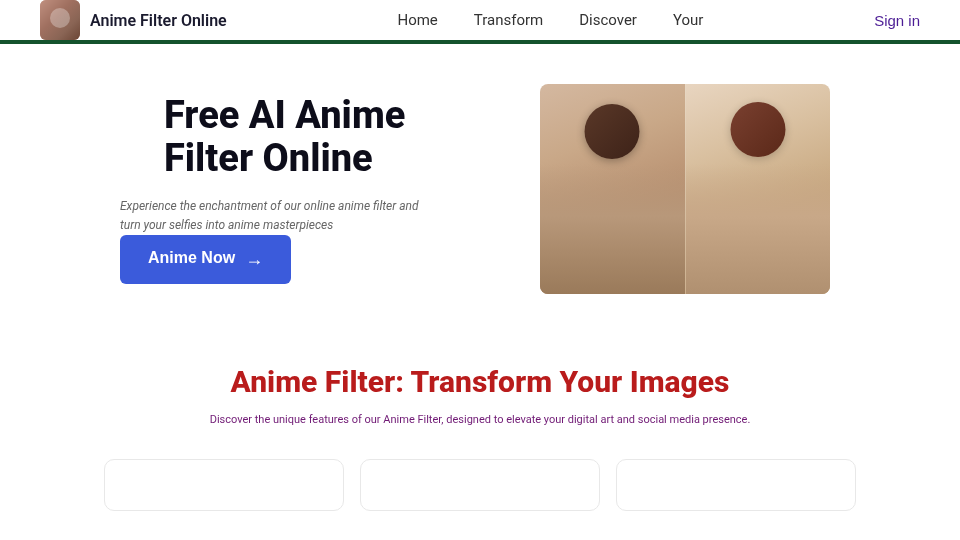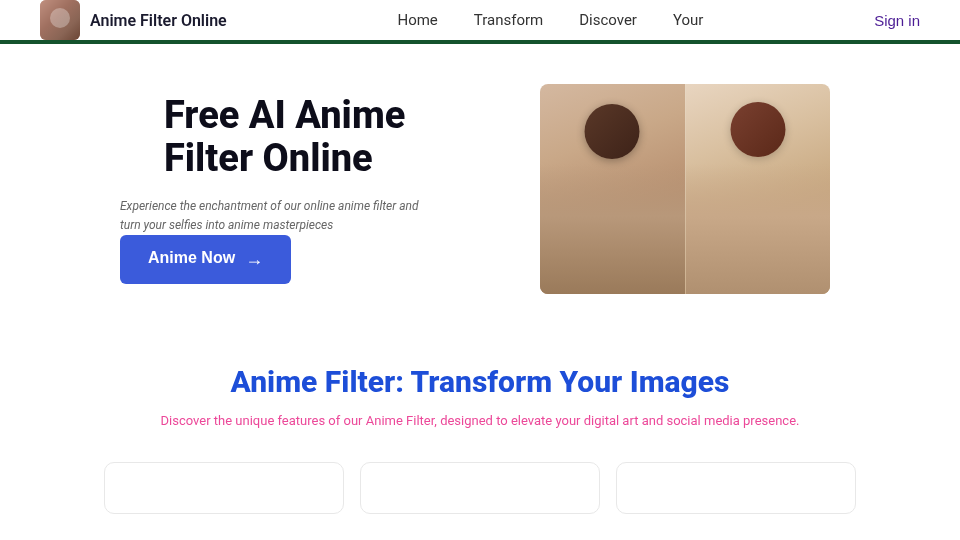--- a/index.html
+++ b/index.html
@@ -159,26 +159,26 @@
     }
 
     
     .features-section {
       padding: 40px 40px 20px;
       text-align: center;
     }
     .features-title {
       font-size: 30px;
       font-weight: 800;
-      color: #1d4ed8;
+      color: #b91c1c;
       margin-bottom: 12px;
     }
     .features-subtitle {
-      font-size: 13px;
-      color: #ec4899;
+      font-size: 11px;
+      color: #701a75;
       line-height: 1.6;
       margin-bottom: 30px;
     }
     .features-cards {
       display: flex;
       gap: 16px;
       justify-content: center;
     }
     .feature-card {
       flex: 1;

